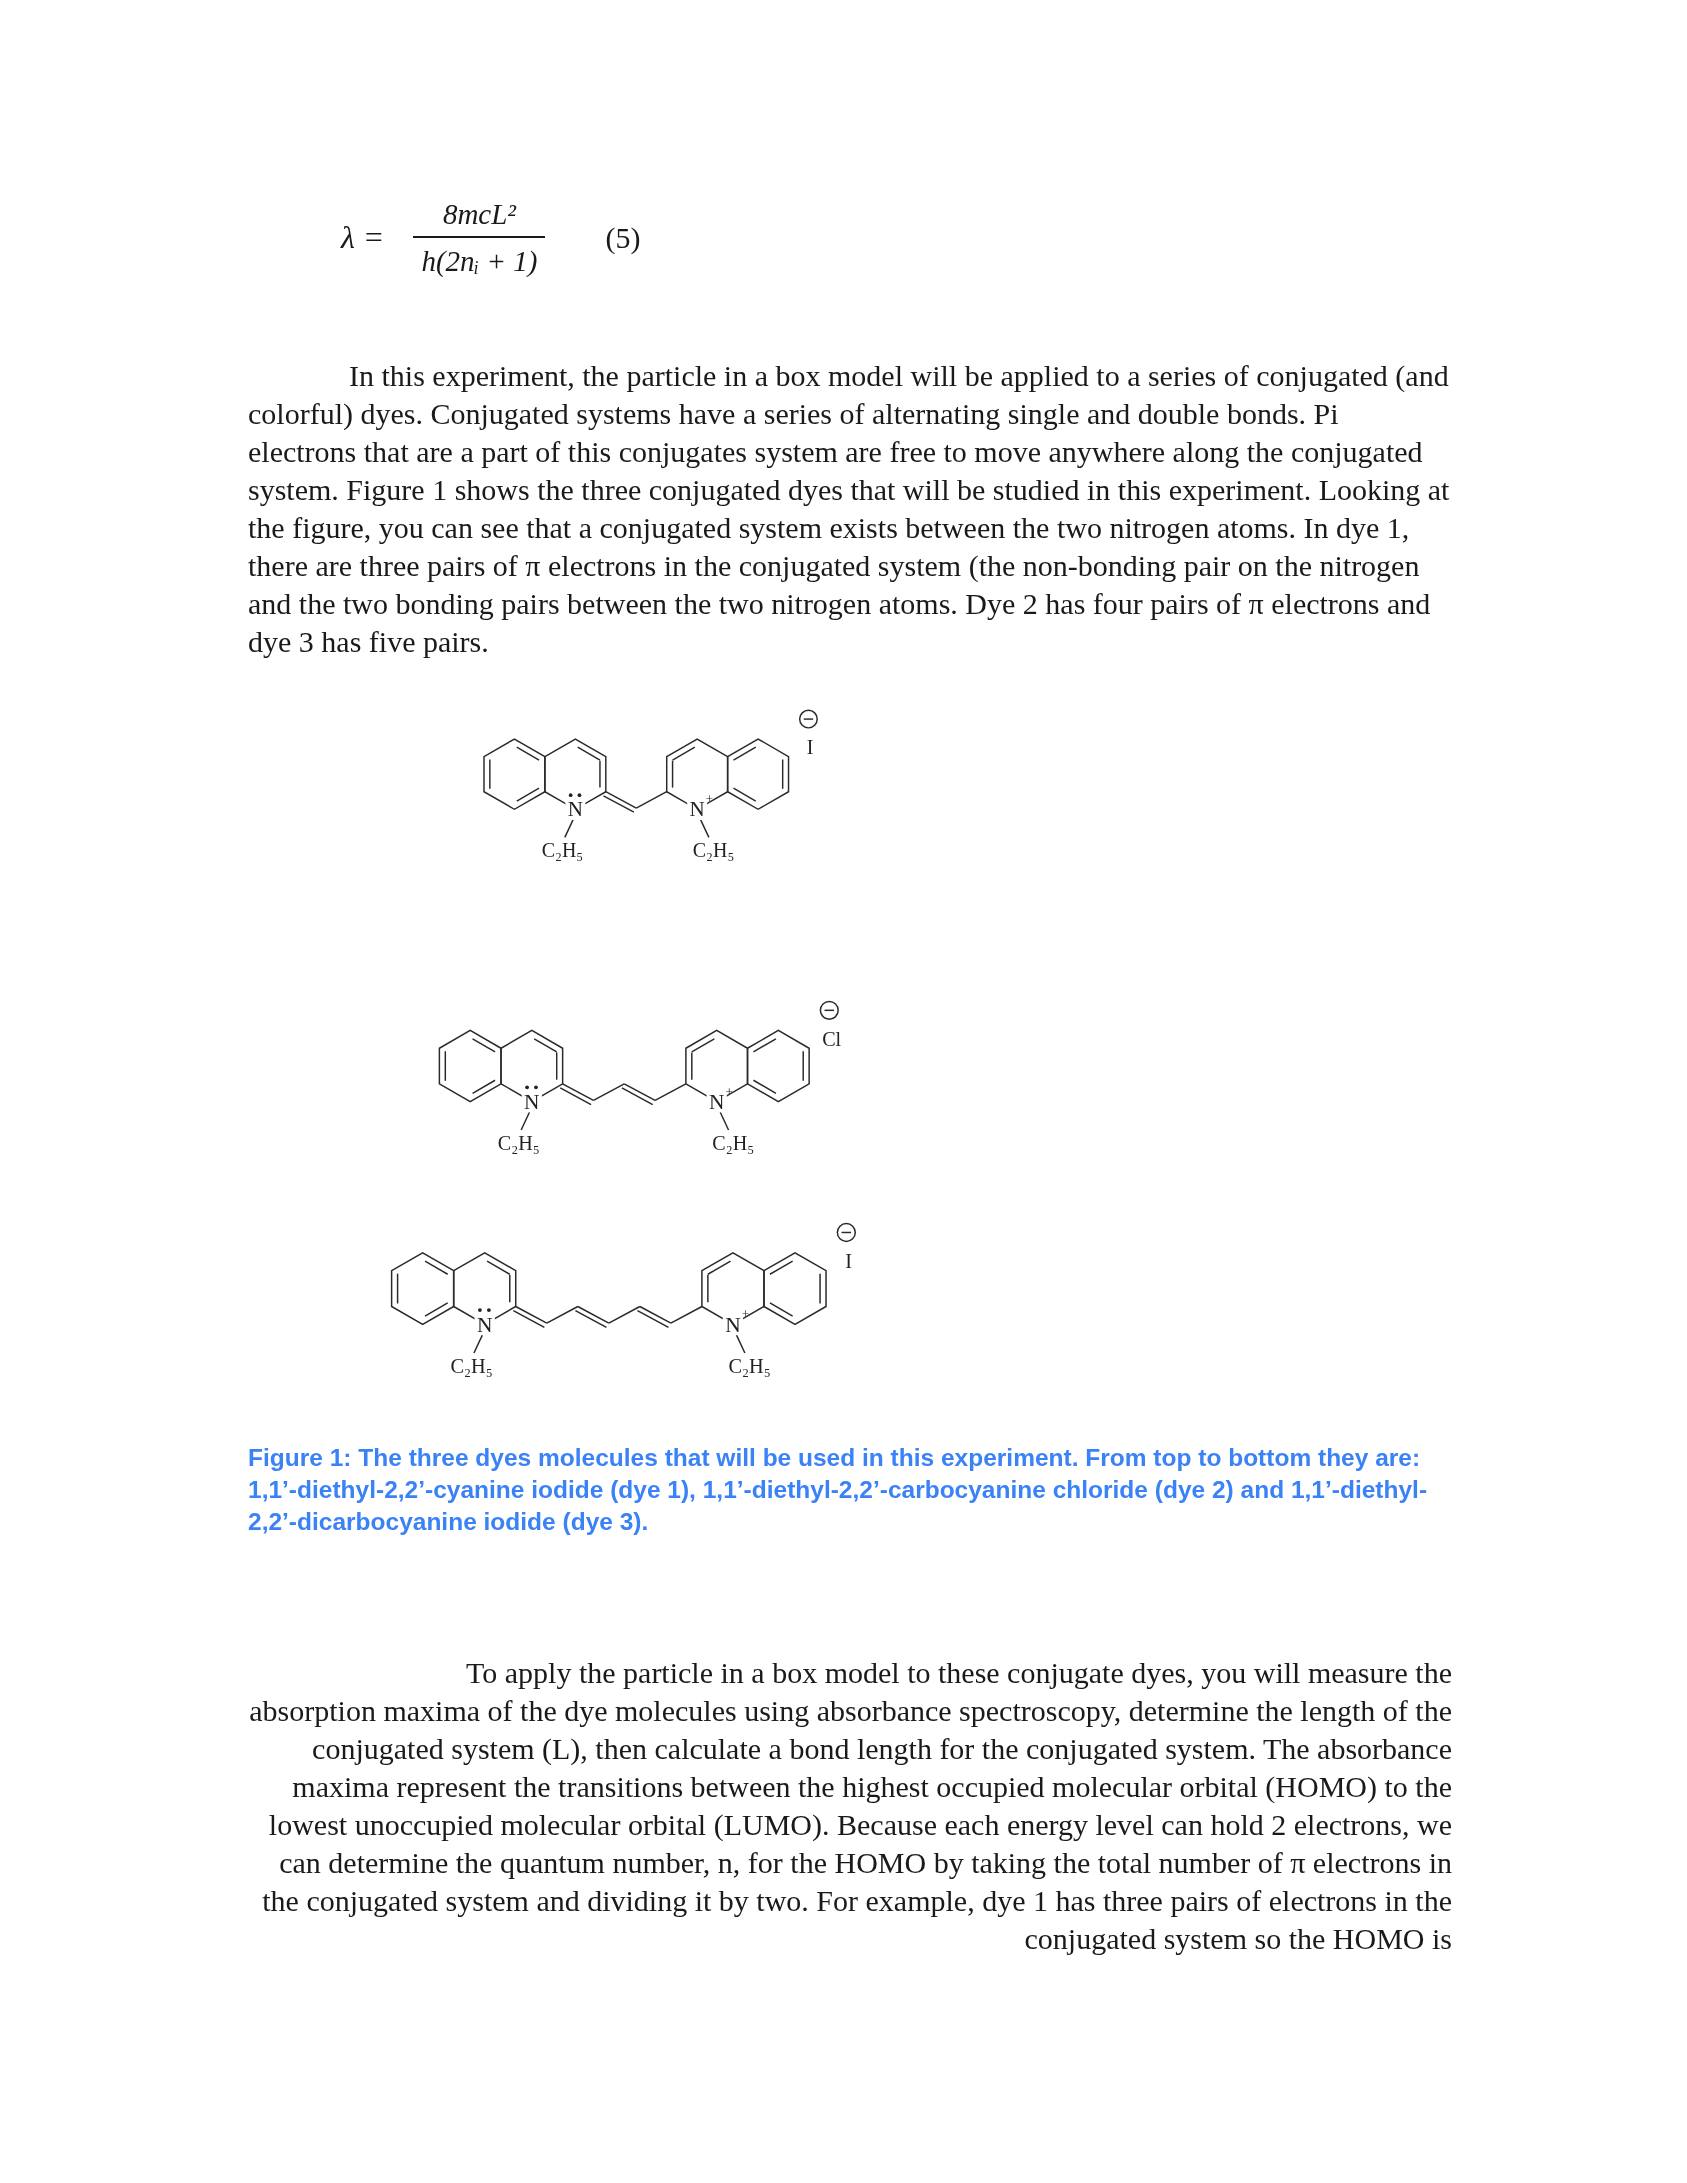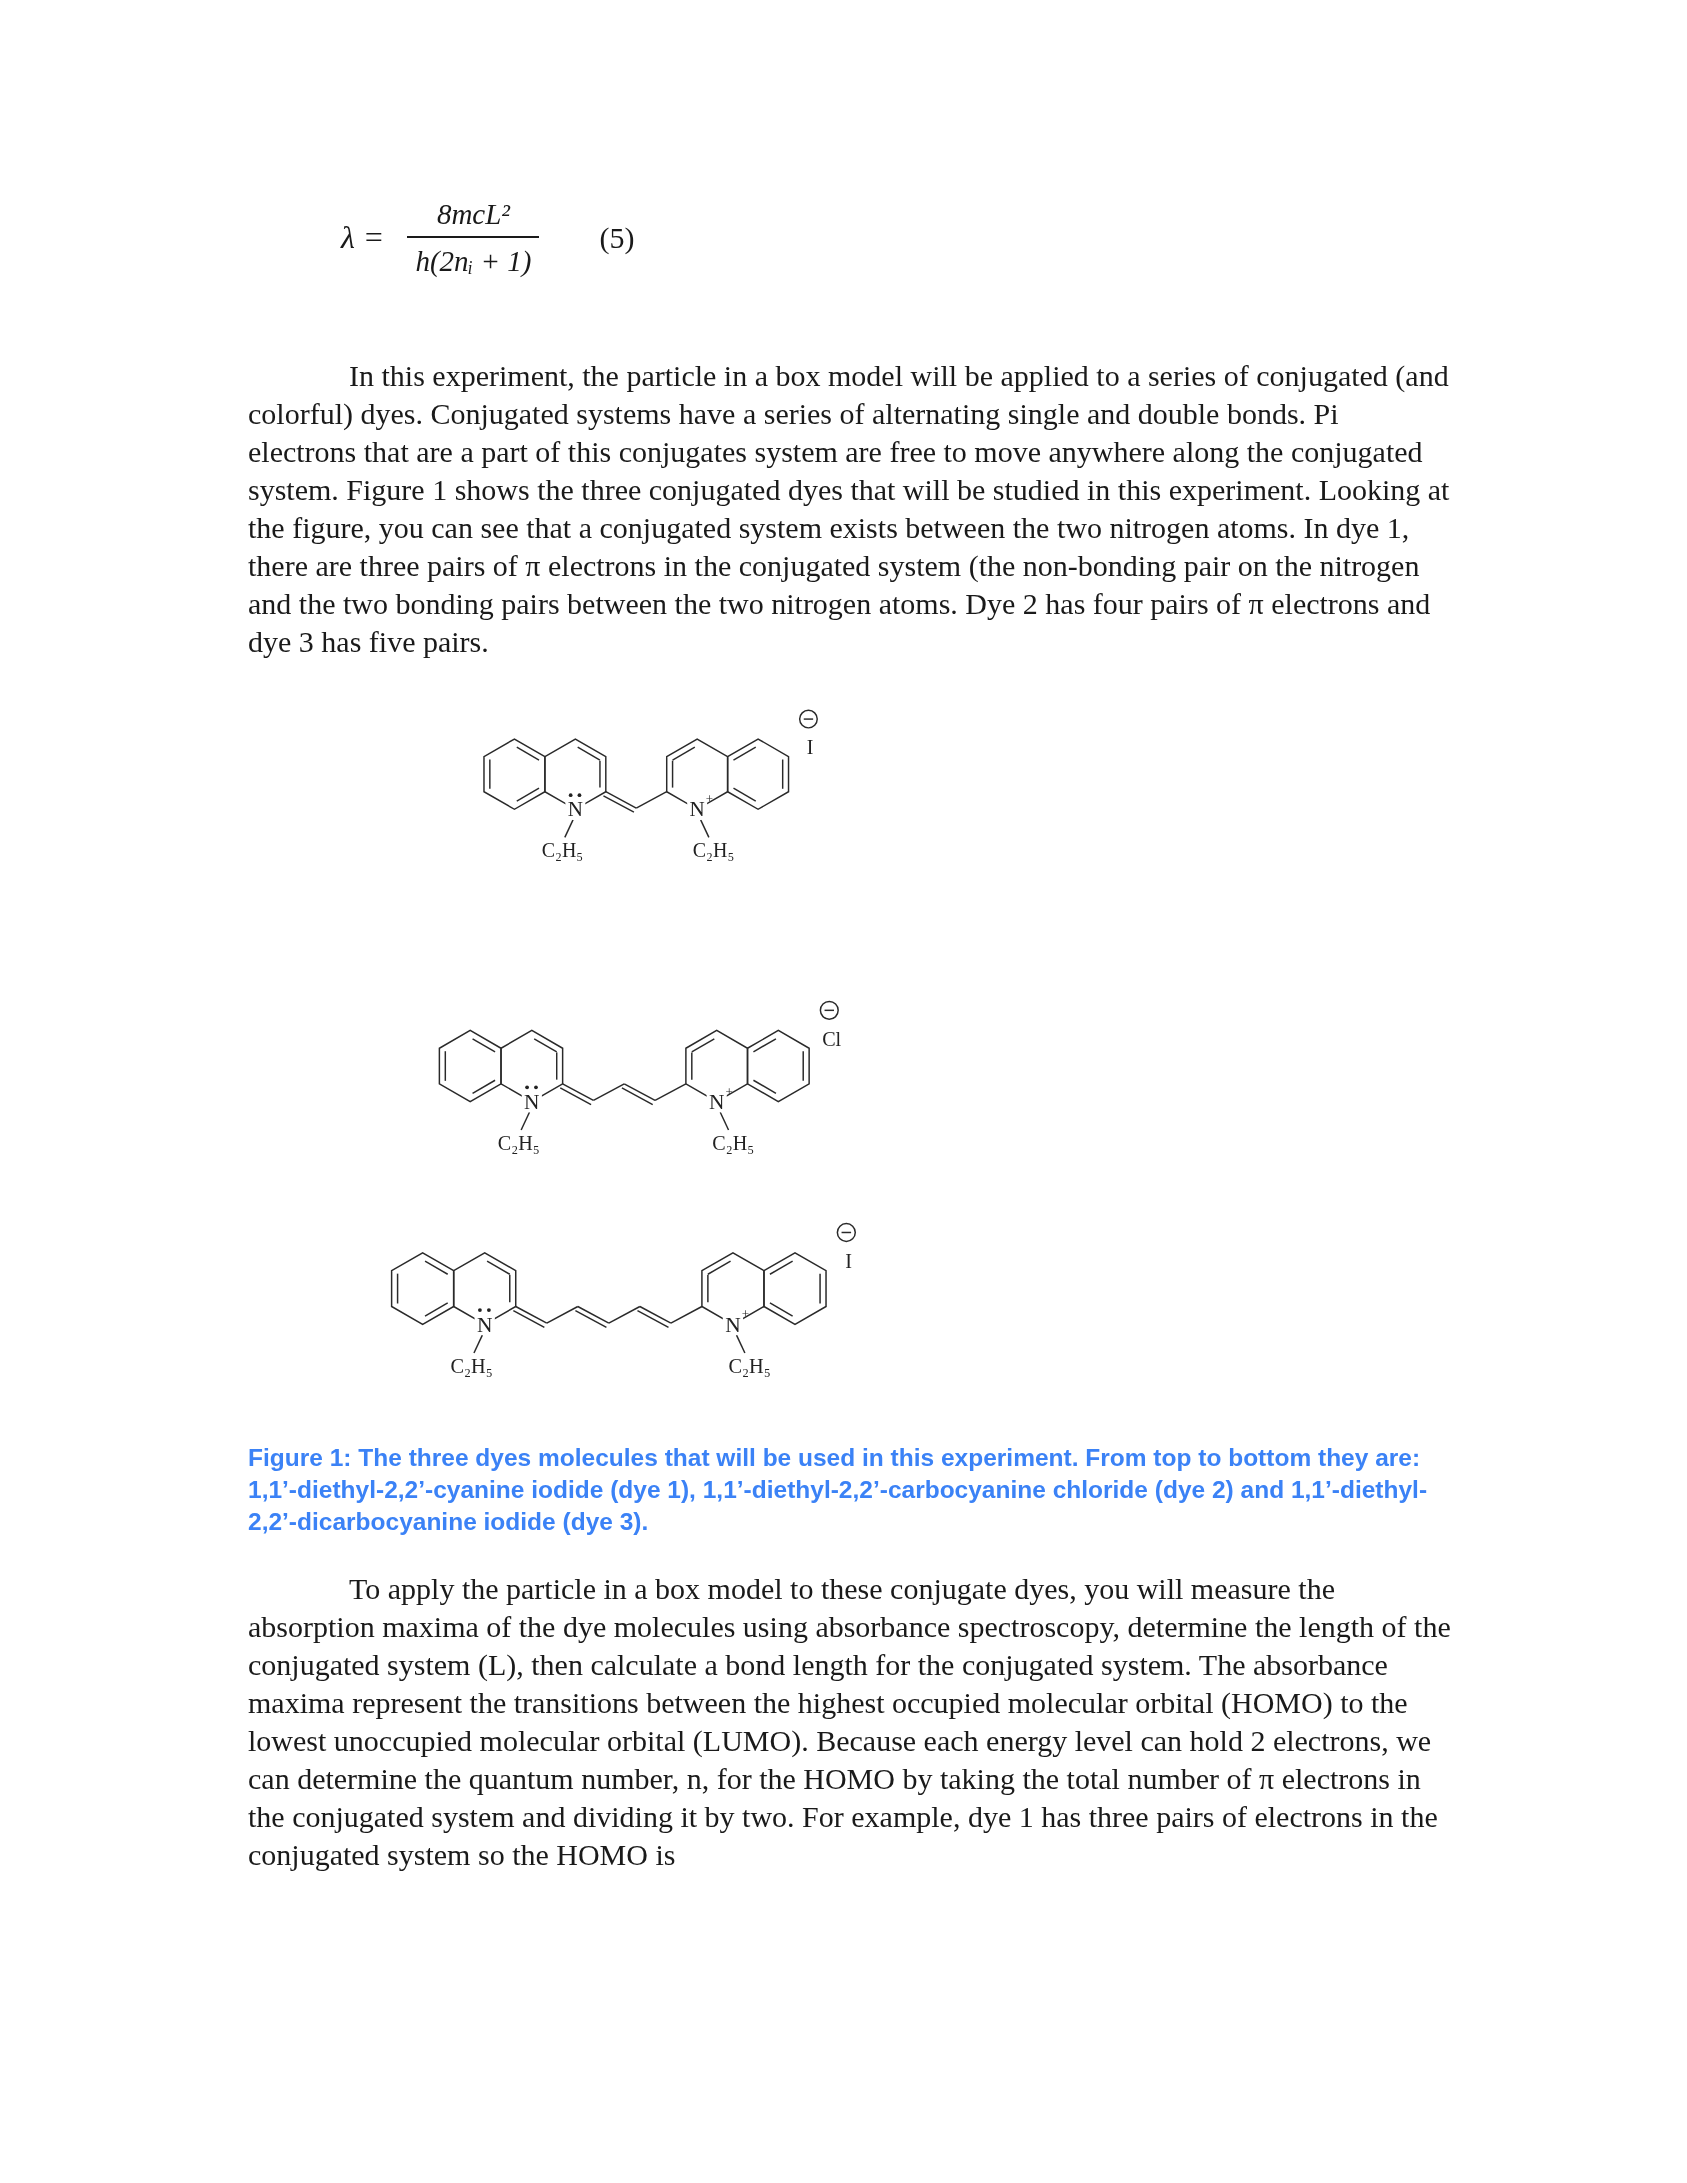--- a/index.html
+++ b/index.html
@@ -14,34 +14,34 @@
   .para{
     position:absolute;
     left:248px;
     width:1204px;
     font-size:30px;
     line-height:38px;
     text-indent:101px;
     text-align:left;
   }
   #p1{top:327px;}
-  #p2{top:1540px;}
+  #p2{top:1624px;text-align:right;}
   .equation{
     position:absolute;
     left:341px;top:198px;
     display:flex;
     align-items:center;
     font-size:32px;
     font-style:italic;
   }
   .frac{
     display:inline-flex;
     flex-direction:column;
     align-items:center;
-    margin-left:23px;
+    margin-left:29px;
     font-size:29px;
   }
   .frac .num{padding:0 8px 5.3px;}
   .frac .den{border-top:2px solid #1a1a1a;padding:6.6px 8px 0;text-align:right;}
   .eq-label{margin-left:60px;font-style:normal;font-size:30px;}
   .caption{
     position:absolute;
     left:248px;top:1417px;
     width:1204px;
     font-family:"Liberation Sans",sans-serif;

